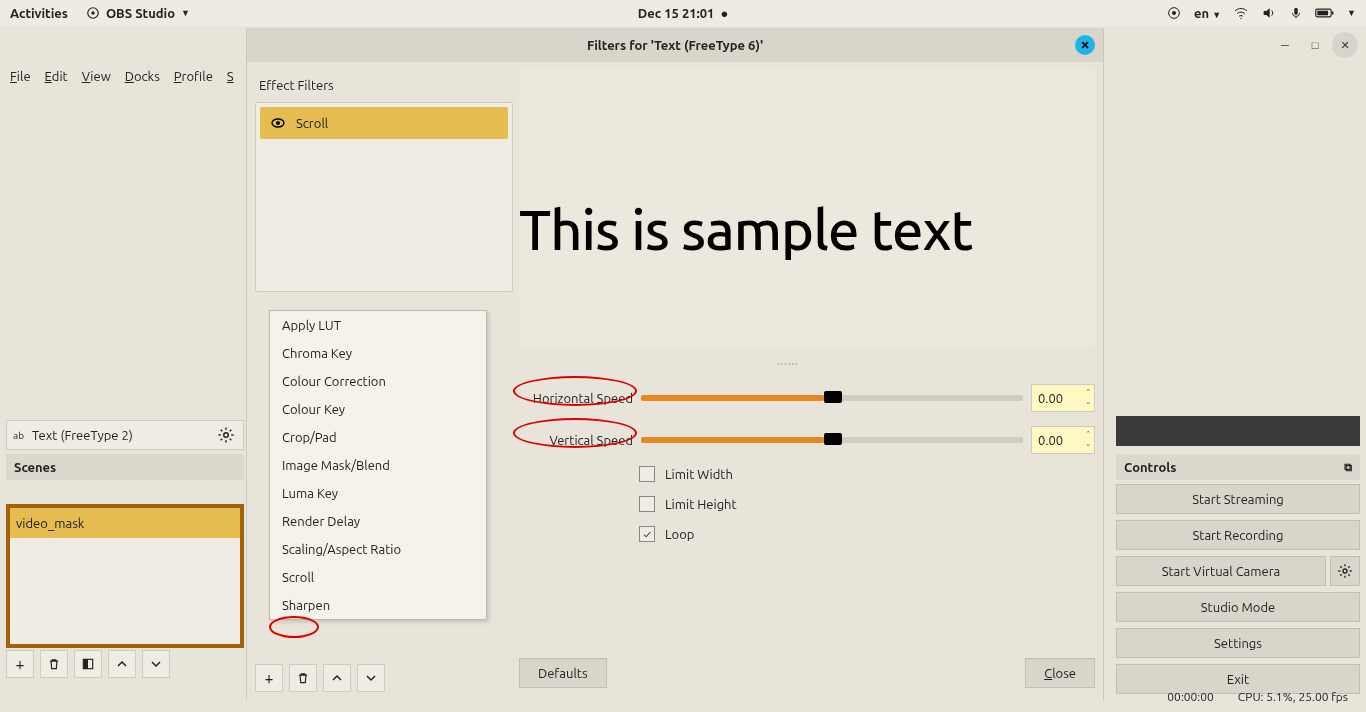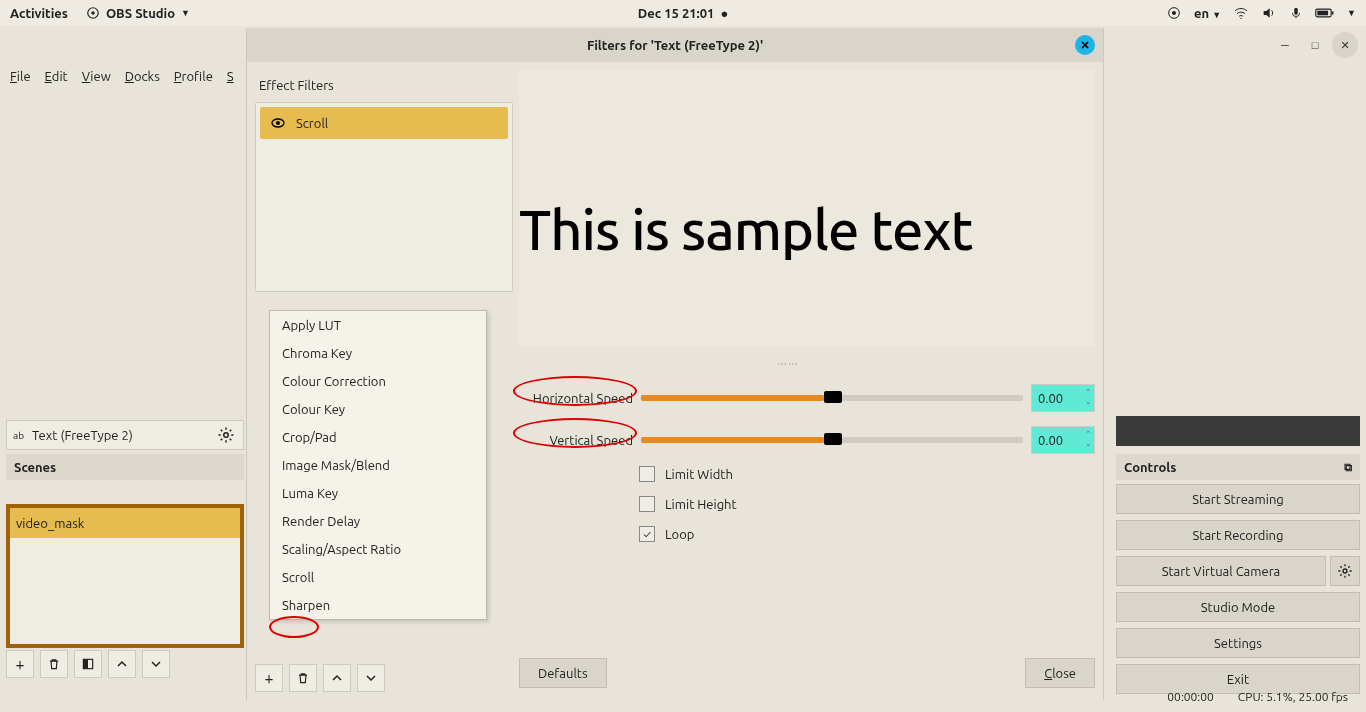--- a/index.html
+++ b/index.html
@@ -69,21 +69,21 @@
 .preview-pane { position: absolute; left: 272px; top: 42px; right: 8px; height: 276px; background: #ece8de; }
 .preview-pane .sample { position: absolute; left: 0; top: 128px; font-size: 56px; font-weight: 500; color: #000; white-space: nowrap; letter-spacing: -1px;}
 
 .dots { position: absolute; left: 530px; top: 330px; font-size: 10px; color: #888; letter-spacing: 1px;}
 
 .form-row { position: absolute; left: 272px; right: 8px; display: flex; align-items: center; gap: 8px; }
 .form-row .lbl { width: 114px; text-align: right; font-size: 13px; }
 .slider { flex: 1; height: 6px; background: #cfcbc0; position: relative; border-radius: 2px;}
 .slider .fill { position: absolute; left: 0; top: 0; bottom: 0; width: 48%; background: #e68a1f; border-radius: 2px;}
 .slider .thumb { position: absolute; left: 48%; top: -4px; width: 18px; height: 12px; background: #000; border-radius: 2px; }
-.spin { width: 64px; height: 28px; background: #5eead4; border: 1px solid #cfcbc0; display: flex; align-items: center; padding: 0 6px; font-size: 13px; position: relative;}
+.spin { width: 64px; height: 28px; background: #fef9c3; border: 1px solid #cfcbc0; display: flex; align-items: center; padding: 0 6px; font-size: 13px; position: relative;}
 .spin .arrows { position: absolute; right: 3px; top: 2px; font-size: 7px; line-height: 8px; display:flex; flex-direction:column; gap:2px; color:#555;}
 
 .check-row { position: absolute; left: 392px; display: flex; align-items: center; gap: 10px; font-size: 13px; }
 .checkbox { width: 16px; height: 16px; border: 1px solid #888; background: #efece3; display: flex; align-items: center; justify-content: center; font-size: 11px; }
 
 .dlg-btn { position: absolute; height: 30px; background: #d9d5ca; border: 1px solid #c2beb3; display:flex; align-items:center; justify-content:center; padding: 0 18px; font-size: 13px;}
 
 
 .anno { position: absolute; border: 2px solid #d00; border-radius: 50%; pointer-events: none; }
 
@@ -214,21 +214,21 @@
   </div>
 
   <div class="statusbar">
     <span>00:00:00</span>
     <span>CPU: 5.1%, 25.00 fps</span>
   </div>
 </div>
 
 <div class="dialog">
   <div class="dialog-titlebar">
-    <span>Filters for 'Text (FreeType 2)'</span>
+    <span>Filters for 'Text (FreeType 6)'</span>
     <div class="dclose">✕</div>
   </div>
 
   <div class="filters-left">
     <div class="filters-label">Effect Filters</div>
     <div class="filter-list">
       <div class="filter-item">
         <span class="eye">
           <svg width="16" height="16" viewBox="0 0 24 24">
               <ellipse cx="12" cy="12" rx="9" ry="6" fill="none" stroke="#000" stroke-width="2"></ellipse>

